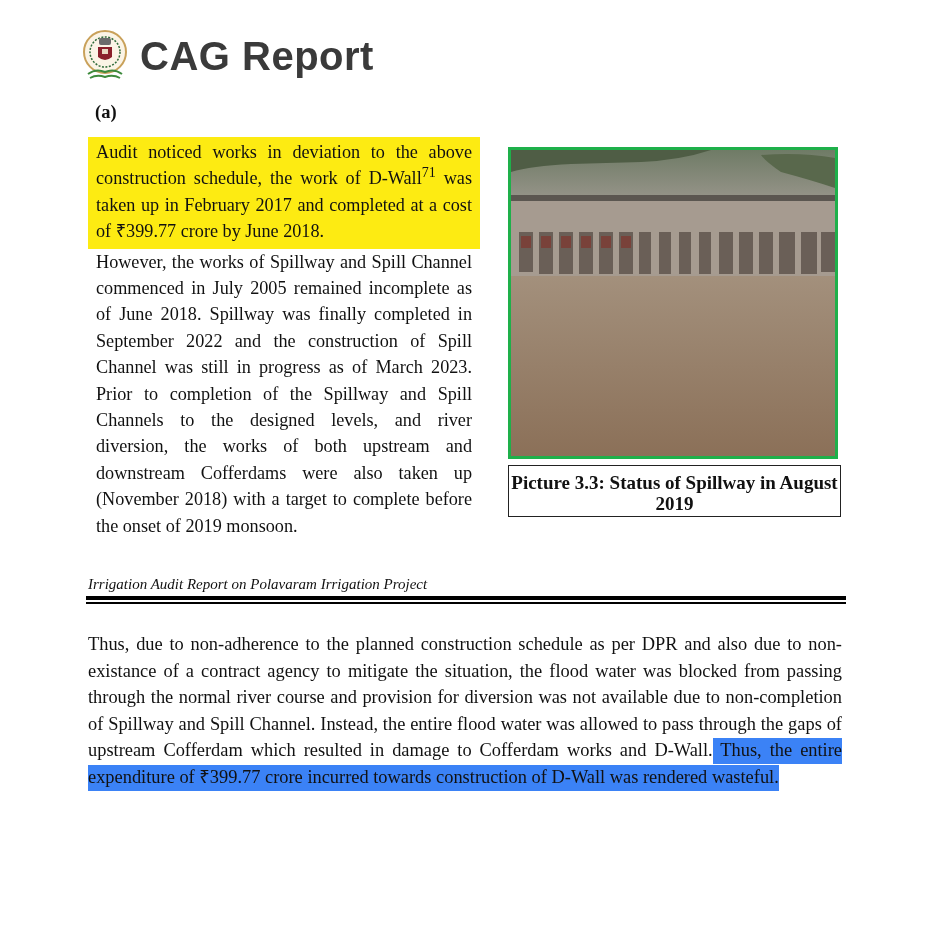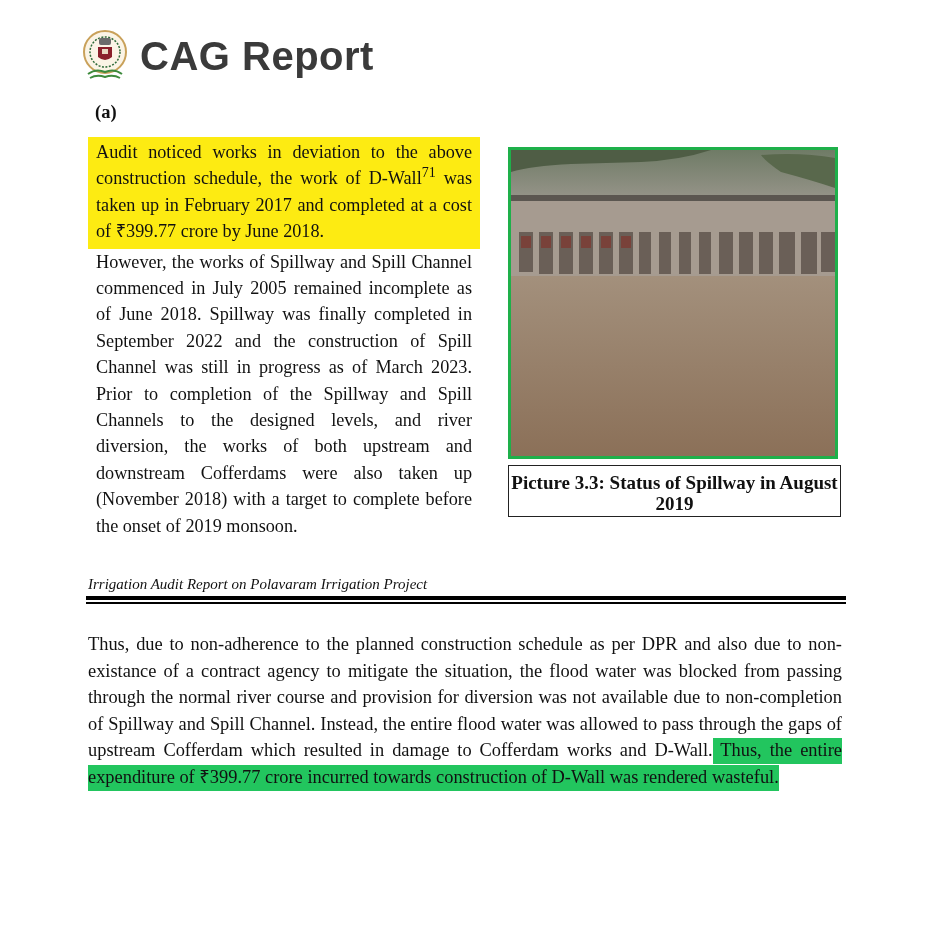--- a/index.html
+++ b/index.html
@@ -13,21 +13,21 @@
   .hl-block { background: #fdeb12; padding: 2px 8px 4px 8px; }
   .plain-block { padding: 0 8px; }
   sup { font-size: 14px; line-height: 0; }
   .photo { position: absolute; left: 508px; top: 147px; width: 330px; height: 312px; border: 3px solid #1eb04a; box-sizing: border-box; overflow: hidden; background: #8f7660; }
   .caption-box { position: absolute; left: 508px; top: 465px; width: 333px; height: 52px; border: 1.5px solid #222; box-sizing: border-box; font-weight: bold; font-size: 19px; text-align: center; line-height: 21px; padding-top: 6px; }
   .footer-title { position: absolute; left: 88px; top: 576px; font-size: 15px; font-style: italic; }
   .rule1 { position: absolute; left: 86px; top: 596px; width: 760px; height: 4px; background: #000; }
   .rule2 { position: absolute; left: 86px; top: 602px; width: 760px; height: 2px; background: #000; }
   .lower { position: absolute; left: 80px; top: 631px; width: 770px; font-size: 18.4px; line-height: 26.6px; text-align: justify; }
   .lower p { margin: 0 0 12px 0; padding: 0 8px; }
-  .lower .hl-inline { background: #22c55e; padding: 2px 0 4px 0; }
+  .lower .hl-inline { background: #3b82f6; padding: 2px 0 4px 0; }
 </style>
 </head>
 <body>
 
 <div class="header">
   <div class="logo">
     <svg width="50" height="56" viewBox="0 0 50 56">
       <circle cx="25" cy="24" r="21" fill="#fbf4e6" stroke="#c9a15a" stroke-width="2"></circle>
       <circle cx="25" cy="24" r="15" fill="none" stroke="#2f6b3a" stroke-width="1.5" stroke-dasharray="2 1.5"></circle>
       <rect x="19" y="10" width="12" height="7" rx="2" fill="#6b6b6b"></rect>

